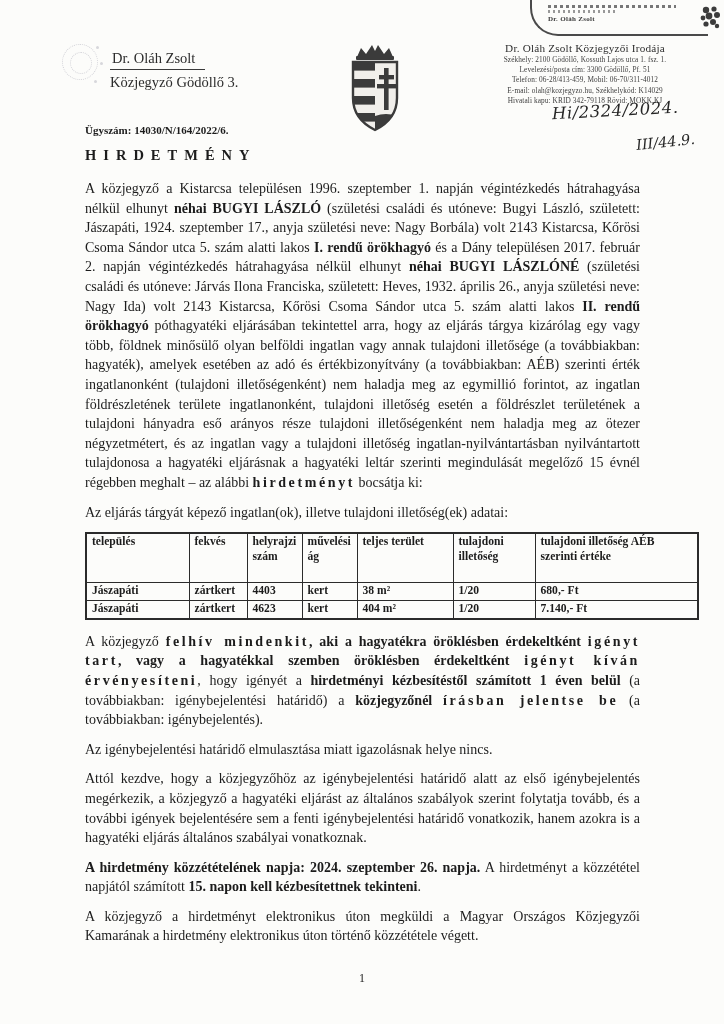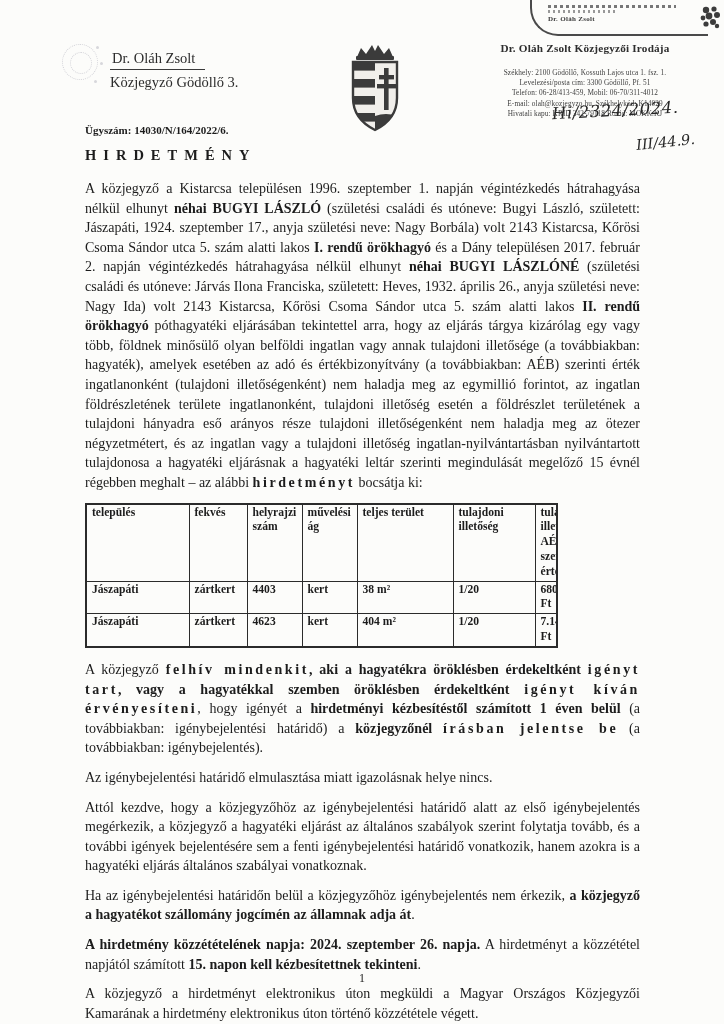--- a/index.html
+++ b/index.html
@@ -24,35 +24,35 @@
   .stamp-left .arc{position:absolute;border:1.6px dotted #7d7d92;border-radius:50%;}
   .arc.a1{width:34px;height:34px;left:-20px;top:0;}
   .arc.a2{width:20px;height:20px;left:-12px;top:8px;}
   .stamp-left .dot{position:absolute;width:3px;height:3px;background:#8a8a9c;border-radius:50%;}
   
   .hdr-left{position:absolute;left:110px;top:50px;font-size:14.5px;color:#2c2c2c;}
   .hdr-left .name{display:inline-block;padding:0 10px 2px 2px;border-bottom:1.6px solid #3a3a3a;}
   .hdr-left .role{margin-top:4px;}
   .arms{position:absolute;left:344px;top:42px;filter:contrast(1.05);}
   .hdr-right{position:absolute;right:20px;top:42px;width:238px;text-align:center;}
-  .office{font-size:11.2px;font-weight:bold;color:#2e2e2e;letter-spacing:.2px;margin-bottom:14px;}
+  .office{font-size:11.2px;font-weight:normal;color:#2e2e2e;letter-spacing:.2px;margin-bottom:1px;}
   .office-line{font-size:7.3px;color:#3d3d3d;line-height:1.4;letter-spacing:.1px;}
   .ugyszam{position:absolute;left:85px;top:124px;font-weight:bold;font-size:11px;}
   .hand{position:absolute;font-style:italic;color:#262626;font-family:"DejaVu Serif",serif;}
   .hand1{left:552px;top:101px;font-size:16.5px;transform:rotate(-3deg);letter-spacing:.5px;}
   .hand2{left:636px;top:134px;font-size:14.5px;transform:rotate(-6deg);}
   
   .doc{position:absolute;left:85px;top:147px;width:555px;}
   .title{font-weight:bold;font-size:14.5px;letter-spacing:7px;margin:0 0 15px;}
   .para{font-size:14px;line-height:1.4;text-align:justify;margin:0 0 10px;}
   .b{font-weight:bold;}
   .sp{letter-spacing:2.6px;}
   
   table.htable{border-collapse:collapse;border:2px solid #2b2b2b;margin:2px 0 12px;
-    font-size:11.6px;font-weight:bold;width:473px;table-layout:fixed;}
+    font-size:11.6px;font-weight:bold;width:614px;table-layout:fixed;}
   .htable th,.htable td{border:1px solid #2b2b2b;padding:1px 5px;text-align:left;
     vertical-align:top;line-height:1.28;overflow:hidden;}
   .htable td.num{padding-right:8px;}
   .htable thead th{height:46px;}
   
   .pageno{position:absolute;left:0;right:0;top:971px;text-align:center;font-size:12px;}
 </style>
 </head>
 <body>
 
@@ -128,20 +128,21 @@
   <div class="ugyszam">Ügyszám: 14030/N/164/2022/6.</div>
 
   <div class="hand hand1">Hi/2324/2024.</div>
   <div class="hand hand2">III/44.9.</div>
 
   <div class="doc">
     <div class="title">HIRDETMÉNY</div>
 
     <p class="para"><span>A közjegyző a Kistarcsa településen 1996. szeptember 1. napján végintézkedés hátrahagyása nélkül elhunyt </span><span class="b">néhai BUGYI LÁSZLÓ</span><span> (születési családi és utóneve: Bugyi László, született: Jászapáti, 1924. szeptember 17., anyja születési neve: Nagy Borbála) volt 2143 Kistarcsa, Kőrösi Csoma Sándor utca 5. szám alatti lakos </span><span class="b">I. rendű örökhagyó</span><span> és a Dány településen 2017. február 2. napján végintézkedés hátrahagyása nélkül elhunyt </span><span class="b">néhai BUGYI LÁSZLÓNÉ</span><span> (születési családi és utóneve: Járvás Ilona Franciska, született: Heves, 1932. április 26., anyja születési neve: Nagy Ida) volt 2143 Kistarcsa, Kőrösi Csoma Sándor utca 5. szám alatti lakos </span><span class="b">II. rendű örökhagyó</span><span> póthagyatéki eljárásában tekintettel arra, hogy az eljárás tárgya kizárólag egy vagy több, földnek minősülő olyan belföldi ingatlan vagy annak tulajdoni illetősége (a továbbiakban: hagyaték), amelyek esetében az adó és értékbizonyítvány (a továbbiakban: AÉB) szerinti érték ingatlanonként (tulajdoni illetőségenként) nem haladja meg az egymillió forintot, az ingatlan földrészletének területe ingatlanonként, tulajdoni illetőség esetén a földrészlet területének a tulajdoni hányadra eső arányos része tulajdoni illetőségenként nem haladja meg az ötezer négyzetmétert, és az ingatlan vagy a tulajdoni illetőség ingatlan-nyilvántartásban nyilvántartott tulajdonosa a hagyatéki eljárásnak a hagyatéki leltár szerinti megindulását megelőző 15 évnél régebben meghalt – az alábbi </span><span class="b sp">hirdetményt</span><span> bocsátja ki:</span></p>
 
+    <p class="para">Az eljárás tárgyát képező ingatlan(ok), illetve tulajdoni illetőség(ek) adatai:</p>
 
     <table class="htable">
       <colgroup>
         <col style="width:103px">
           <col style="width:58px">
           <col style="width:55px">
         <col style="width:55px">
           <col style="width:96px">
           <col style="width:82px">
           <col>
@@ -175,19 +176,18 @@
           <td>404 m²</td>
           <td>1/20</td>
           <td class="num">7.140,- Ft</td>
         </tr>
       </tbody>
     </table>
 
     <p class="para"><span>A közjegyző </span><span class="b sp">felhív mindenkit</span><span class="b">, aki a hagyatékra öröklésben érdekeltként </span><span class="b sp">igényt tart</span><span class="b">, vagy a hagyatékkal szemben öröklésben érdekeltként </span><span class="b sp">igényt kíván érvényesíteni</span><span>, hogy igényét a </span><span class="b">hirdetményi kézbesítéstől számított 1 éven belül</span><span> (a továbbiakban: igénybejelentési határidő) a </span><span class="b">közjegyzőnél </span><span class="b sp">írásban jelentse be</span><span> (a továbbiakban: igénybejelentés).</span></p>
     <p class="para">Az igénybejelentési határidő elmulasztása miatt igazolásnak helye nincs.</p>
     <p class="para">Attól kezdve, hogy a közjegyzőhöz az igénybejelentési határidő alatt az első igénybejelentés megérkezik, a közjegyző a hagyatéki eljárást az általános szabályok szerint folytatja tovább, és a további igények bejelentésére sem a fenti igénybejelentési határidő vonatkozik, hanem azokra is a hagyatéki eljárás általános szabályai vonatkoznak.</p>
-    <p class="para"><span>Ha az igénybejelentési határidőn belül a közjegyzőhöz igénybejelentés nem érkezik, </span><span class="b">a közjegyző a hagyatékot szállomány jogcímén az államnak adja át</span><span>.</span></p>
     <p class="para"><span class="b">A hirdetmény közzétételének napja: 2024. szeptember 26. napja.</span><span> A hirdetményt a közzététel napjától számított </span><span class="b">15. napon kell kézbesítettnek tekinteni</span><span>.</span></p>
     <p class="para">A közjegyző a hirdetményt elektronikus úton megküldi a Magyar Országos Közjegyzői Kamarának a hirdetmény elektronikus úton történő közzététele végett.</p>
   </div>
 
   <div class="pageno">1</div>
 </div>
 
 </body></html>

